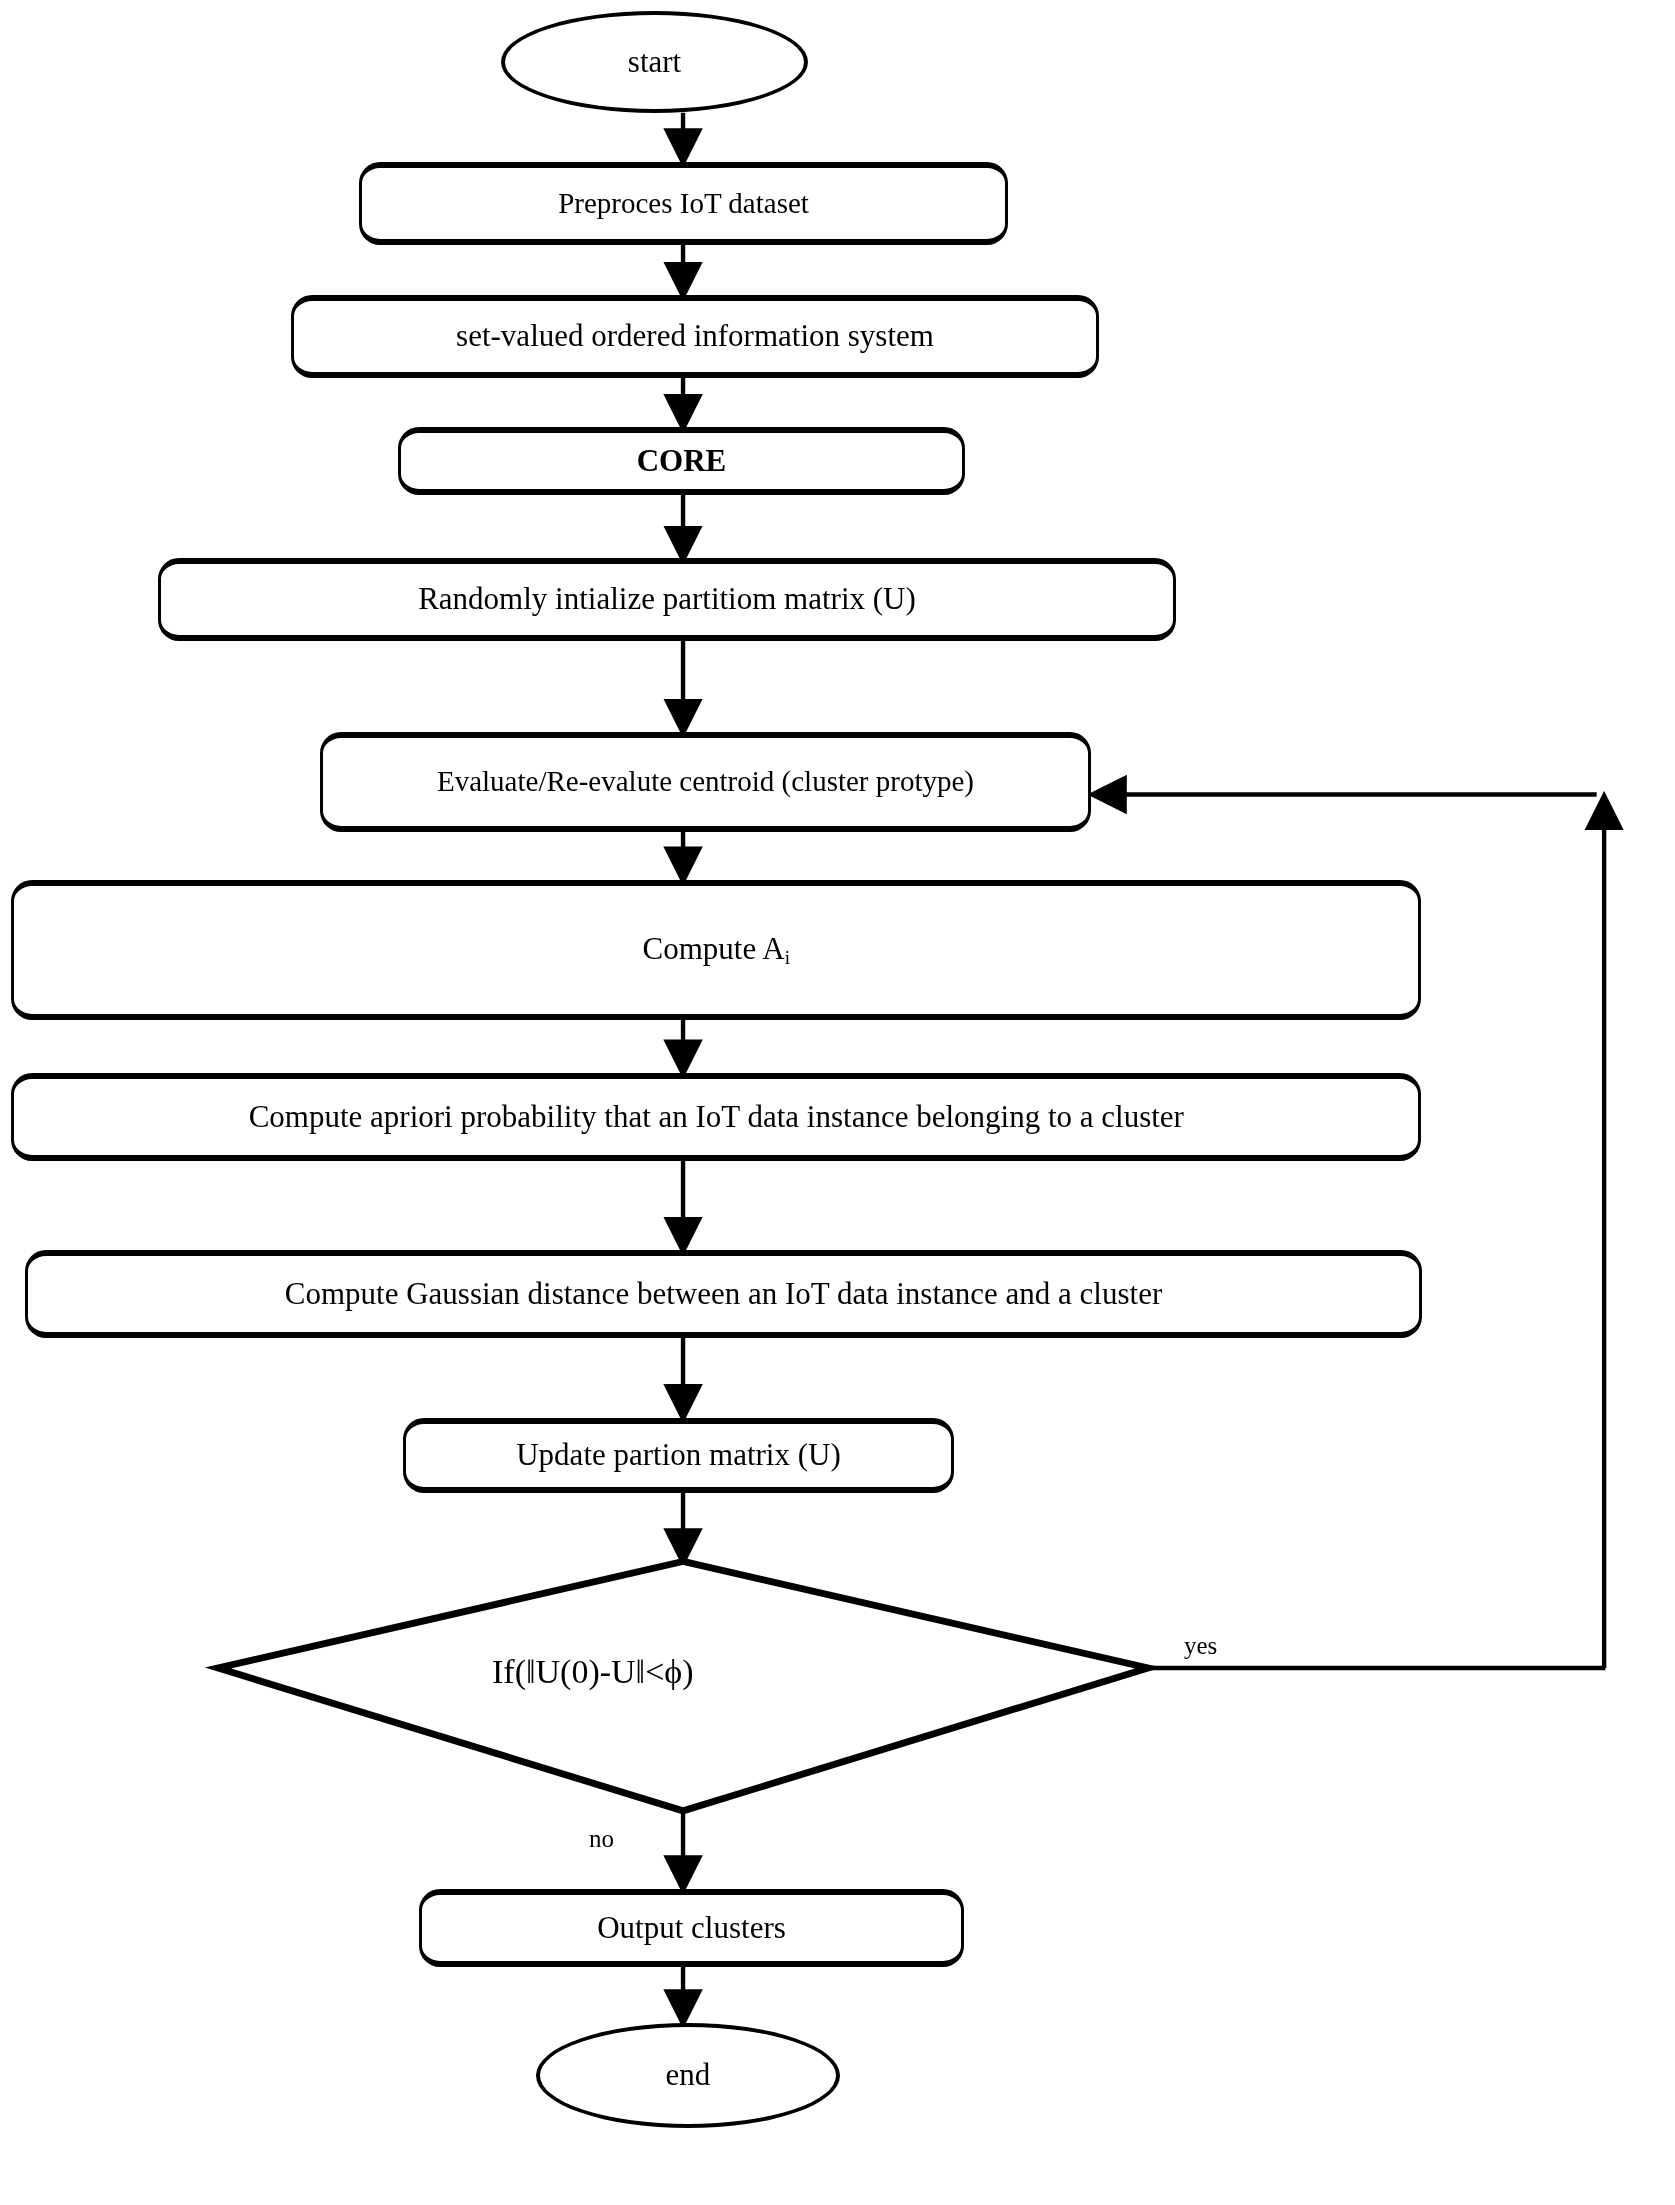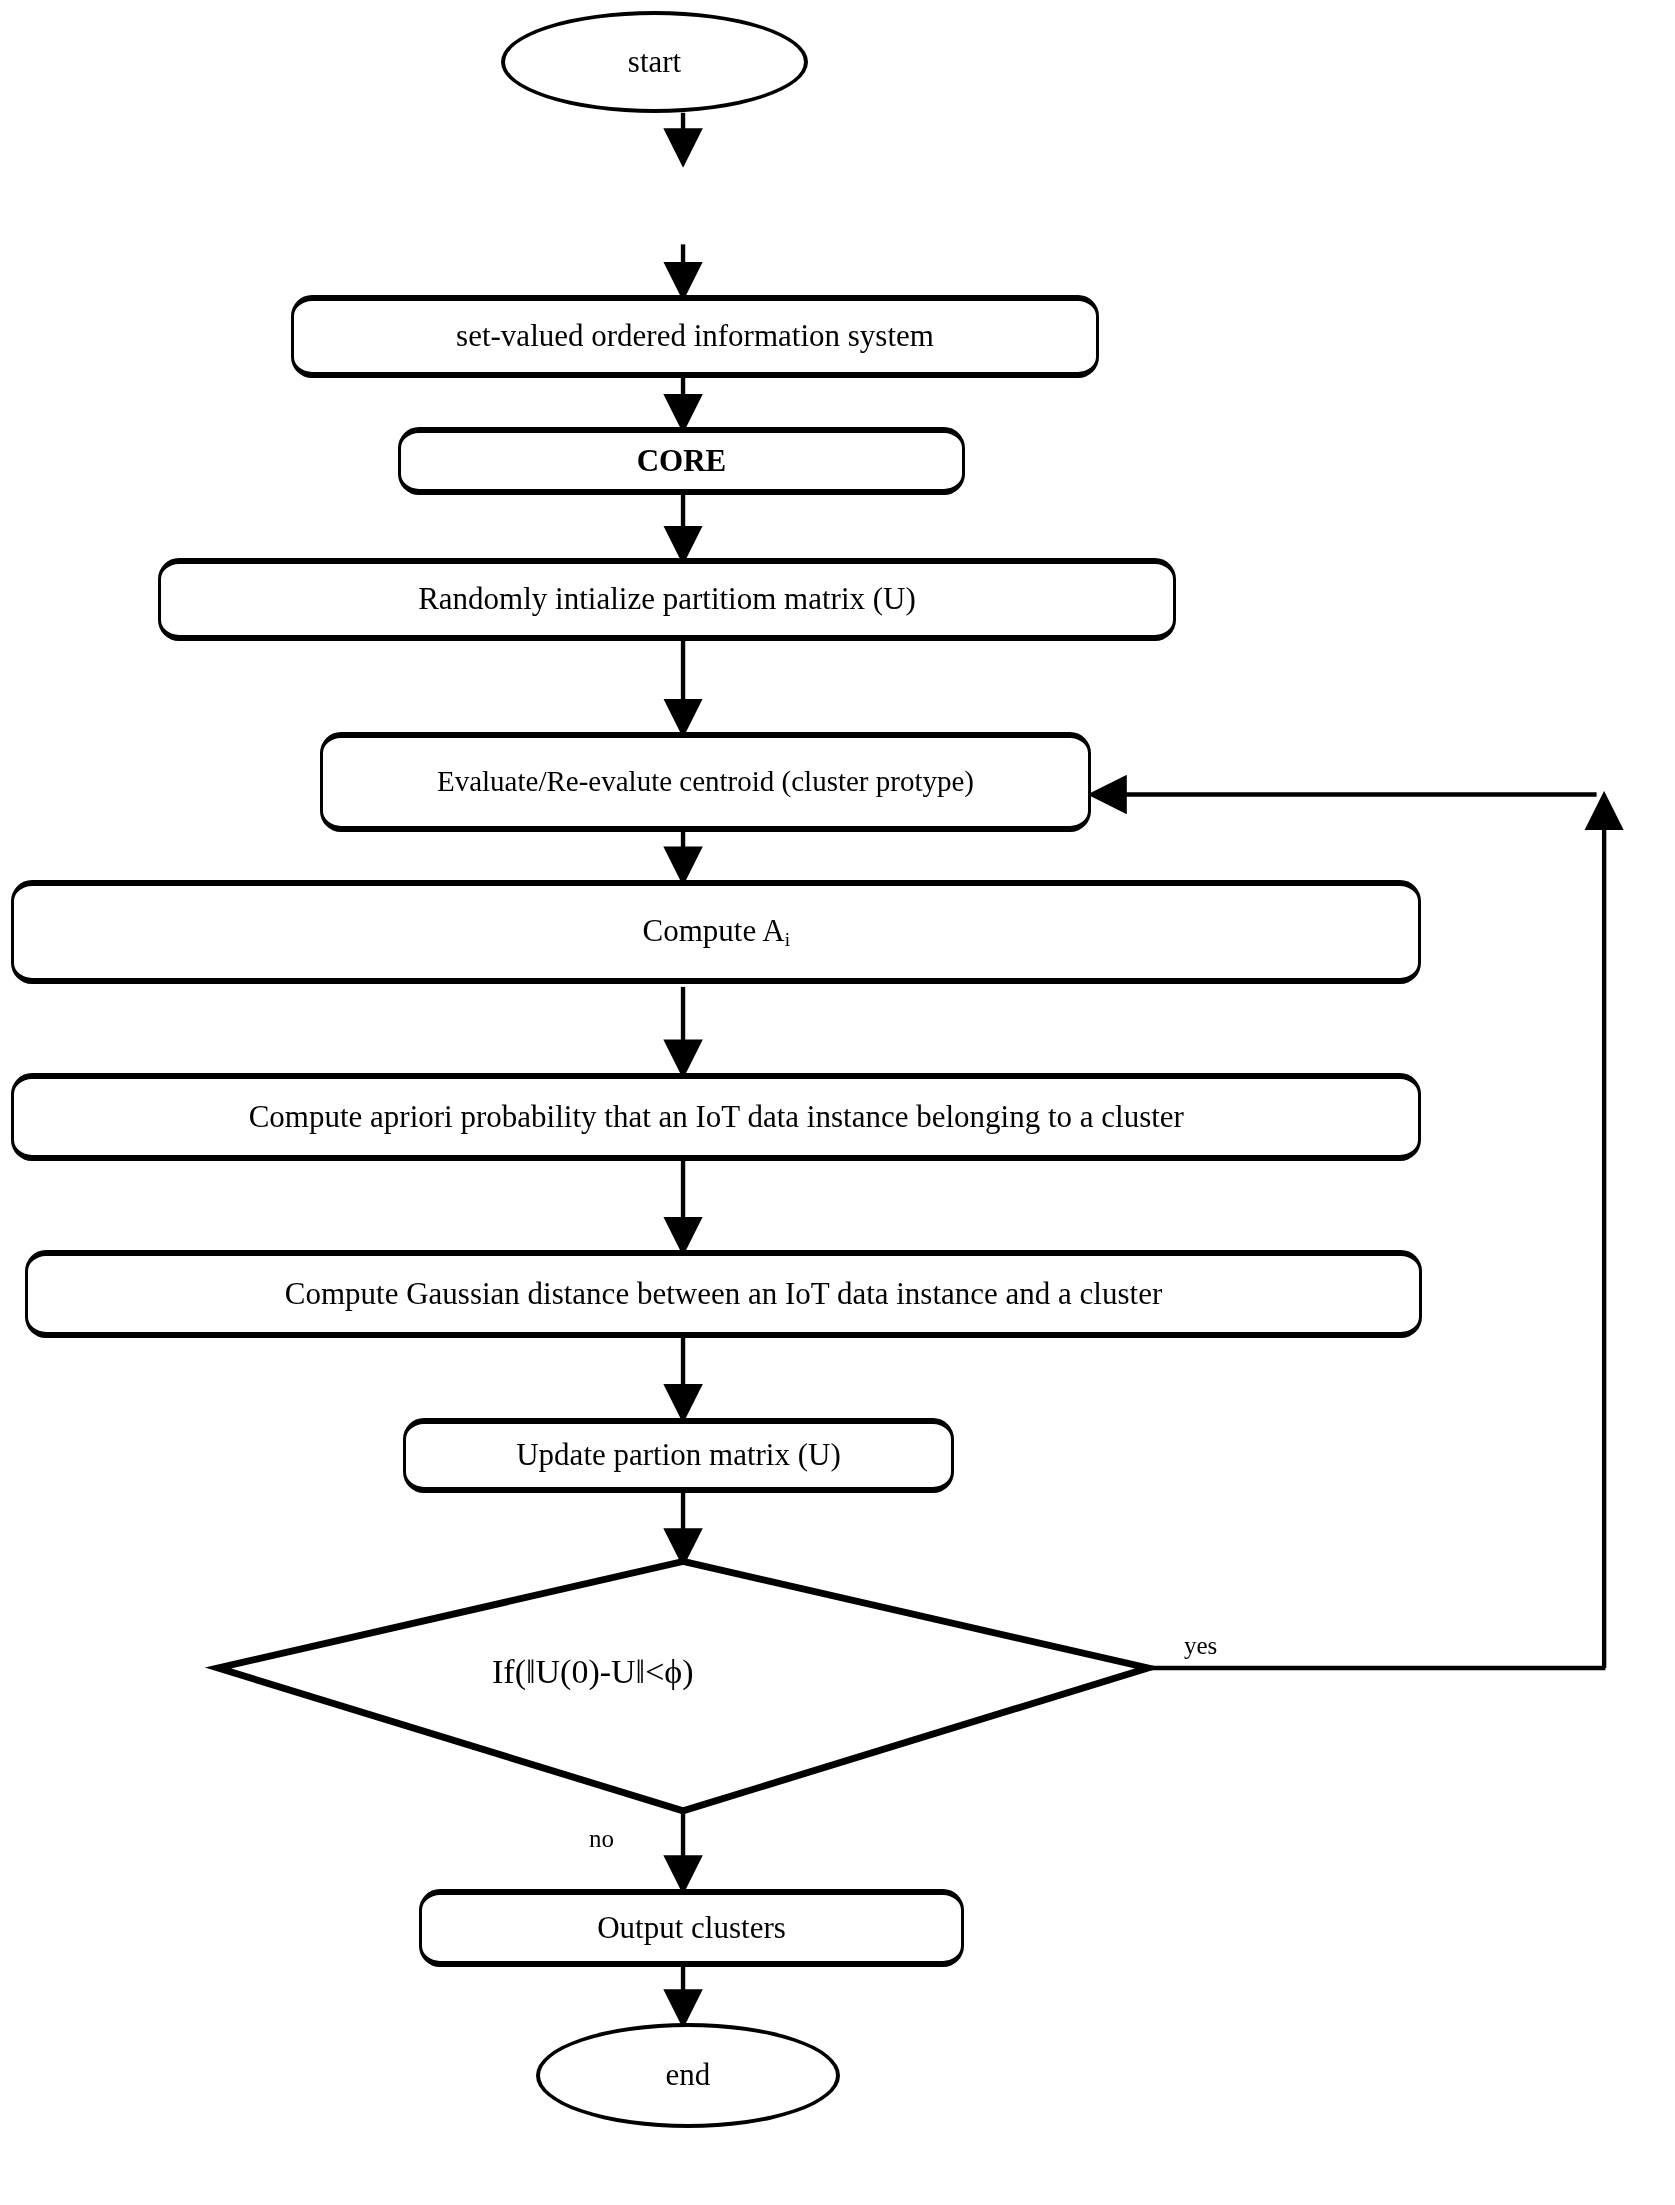--- a/index.html
+++ b/index.html
@@ -60,38 +60,41 @@
     <g stroke="#000" stroke-width="7" fill="none">
 
       <line x1="1832" y1="2662" x2="2562" y2="2662"></line>
     </g>
   </svg>
 
   <div class="node term" style="left:501px;top:11.3px;width:307px;height:102px;">
     <span class="lbl big">start</span>
   </div>
 
+  <div class="node proc" style="left:359px;top:162px;width:649px;height:83px;">
+    <span class="lbl">Preproces IoT dataset</span>
+  </div>
 
   <div class="node proc" style="left:291px;top:295px;width:808px;height:83px;">
     <span class="lbl big">set-valued ordered information system</span>
   </div>
 
   <div class="node proc" style="left:398px;top:427px;width:567px;height:68px;font-weight:bold;">
     <span class="lbl big">CORE</span>
   </div>
 
   <div class="node proc" style="left:158px;top:558px;width:1018px;height:83px;">
     <span class="lbl big">Randomly intialize partitiom matrix (U)</span>
   </div>
 
   <div class="node proc" style="left:320px;top:732px;width:771px;height:100px;">
     <span class="lbl">Evaluate/Re-evalute centroid (cluster protype)</span>
   </div>
 
-  <div class="node proc" style="left:11.3px;top:880px;width:1410px;height:104px;font-family:Liberation Serif, serif;">
+  <div class="node proc" style="left:11.3px;top:880px;width:1410px;height:140px;font-family:Liberation Serif, serif;">
     <span class="lbl big"><span>Compute A</span><sub>i</sub></span>
   </div>
 
   <div class="node proc" style="left:11.3px;top:1073px;width:1410px;height:88px;">
     <span class="lbl big">Compute apriori probability that an IoT data instance belonging to a cluster</span>
   </div>
 
   <div class="node proc" style="left:25px;top:1250px;width:1397px;height:88px;">
     <span class="lbl big">Compute Gaussian distance between an IoT data instance and a cluster</span>
   </div>

